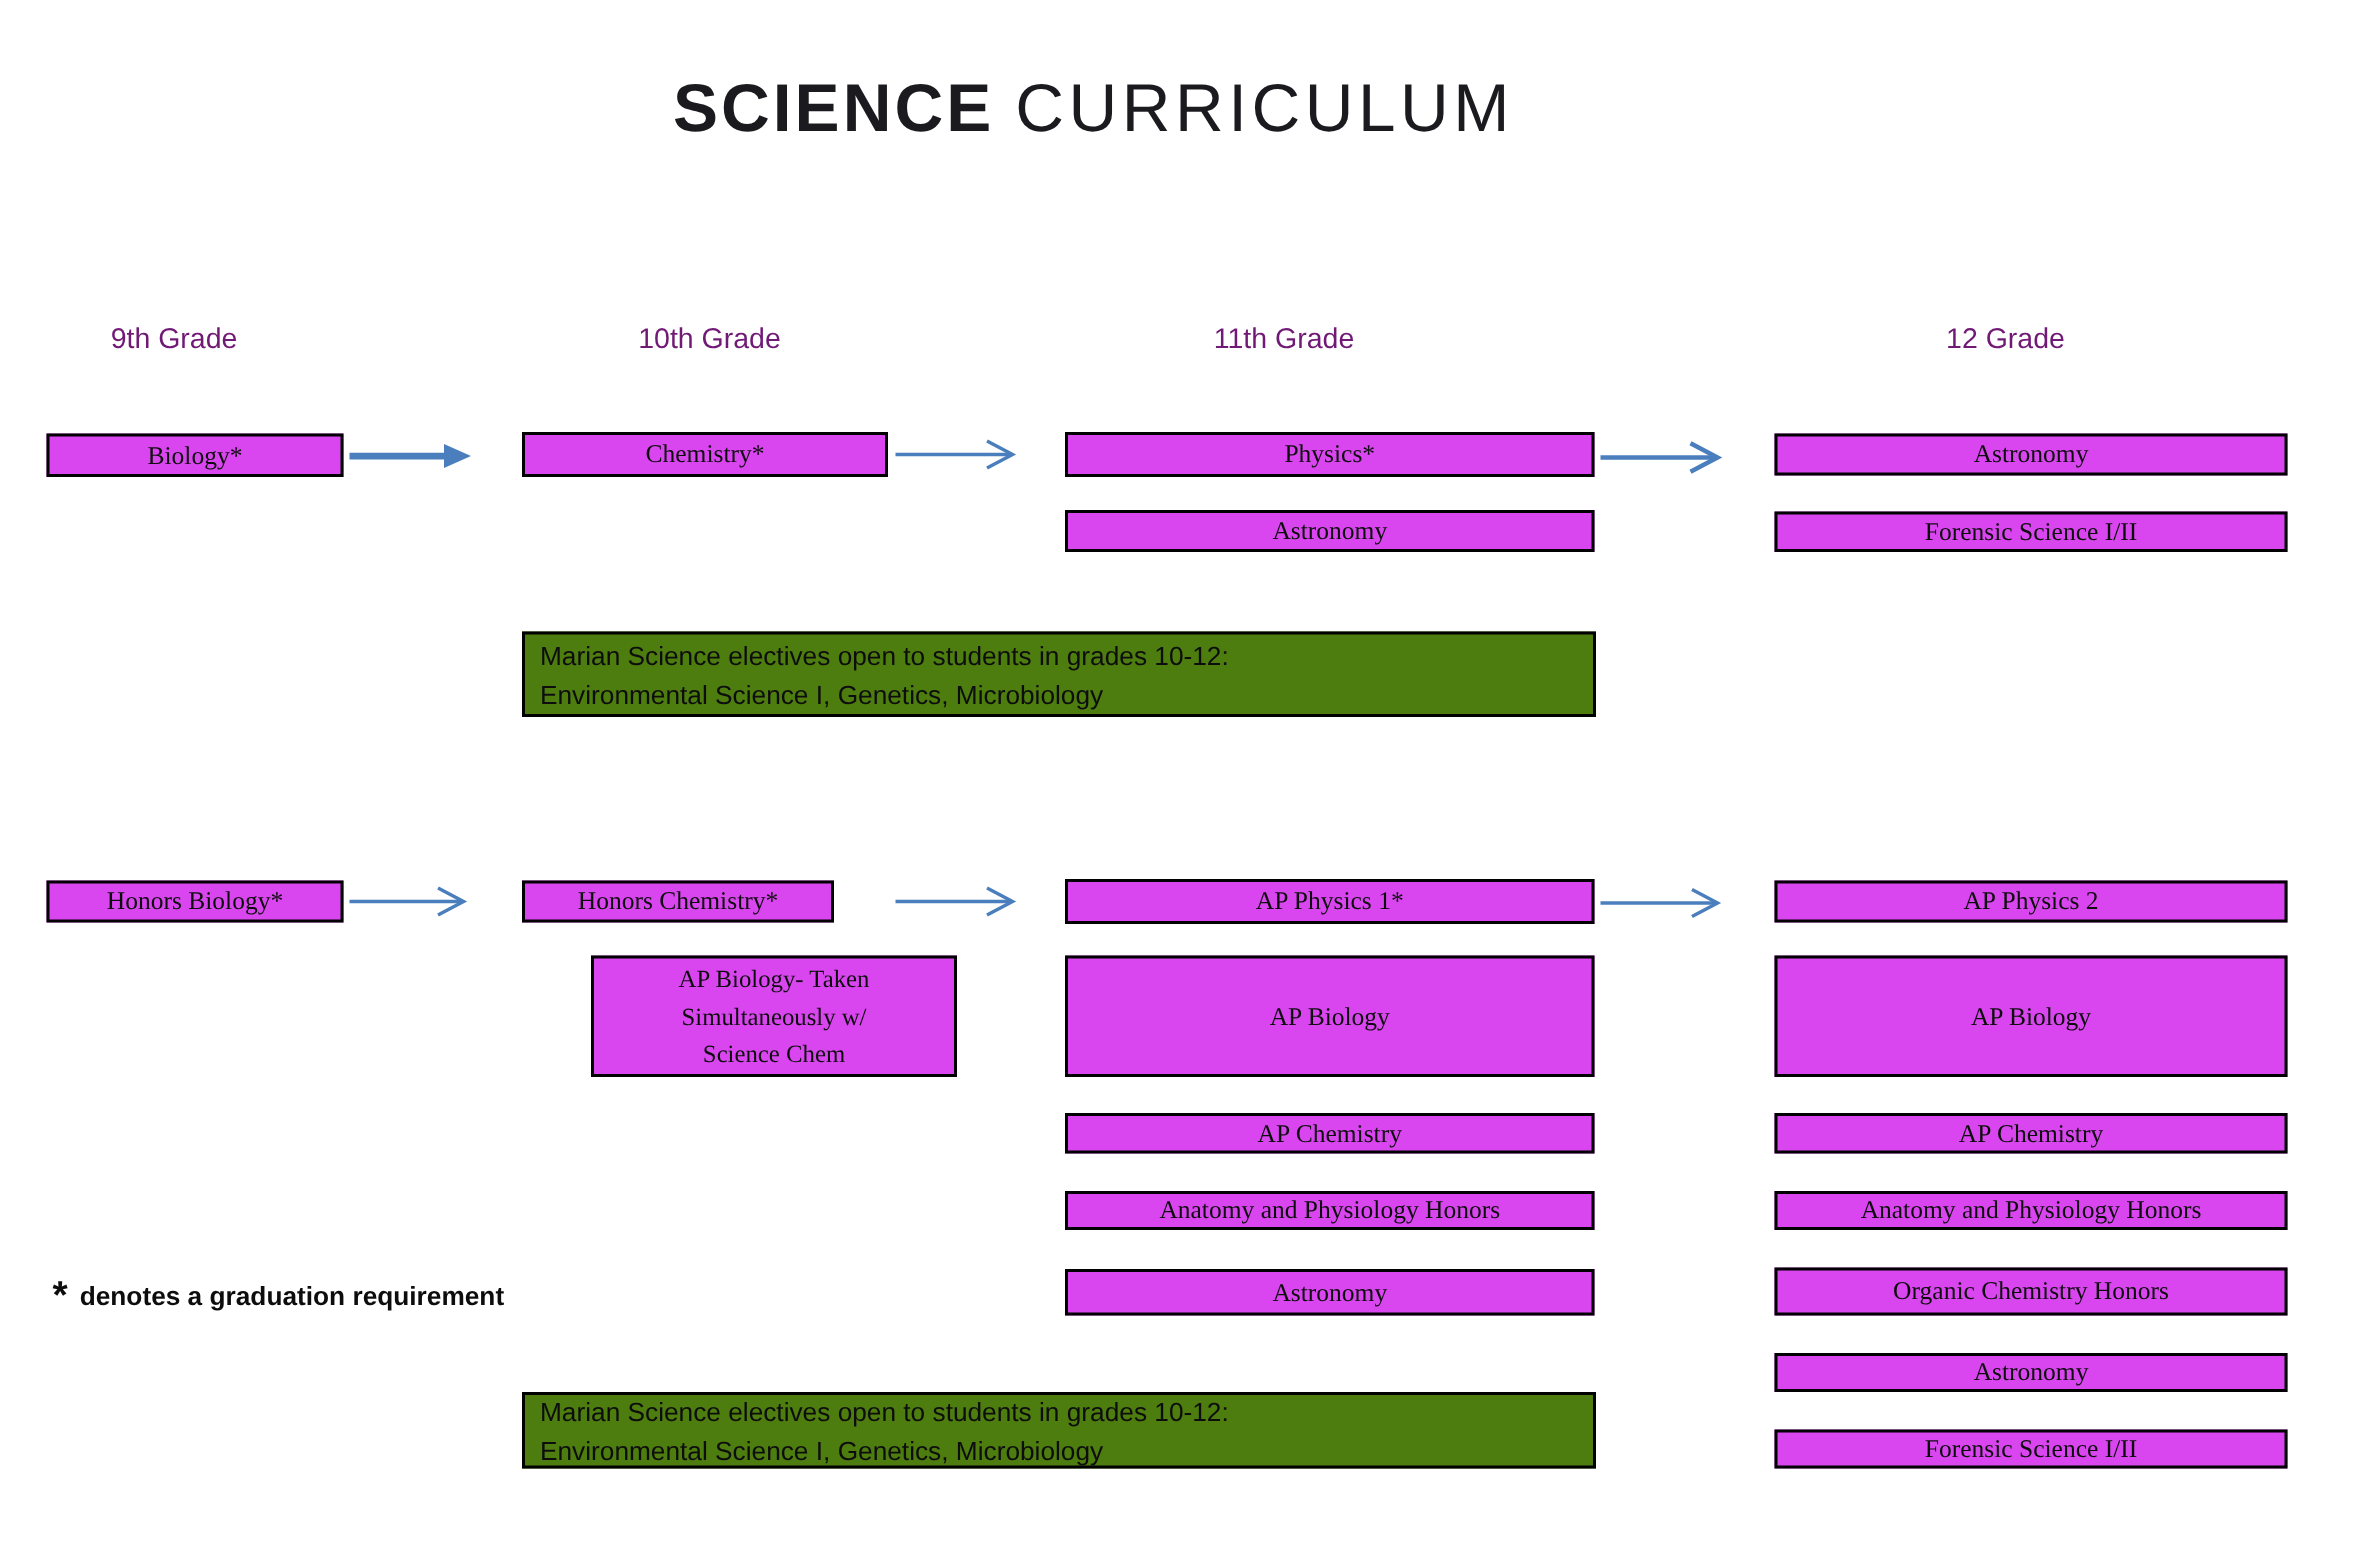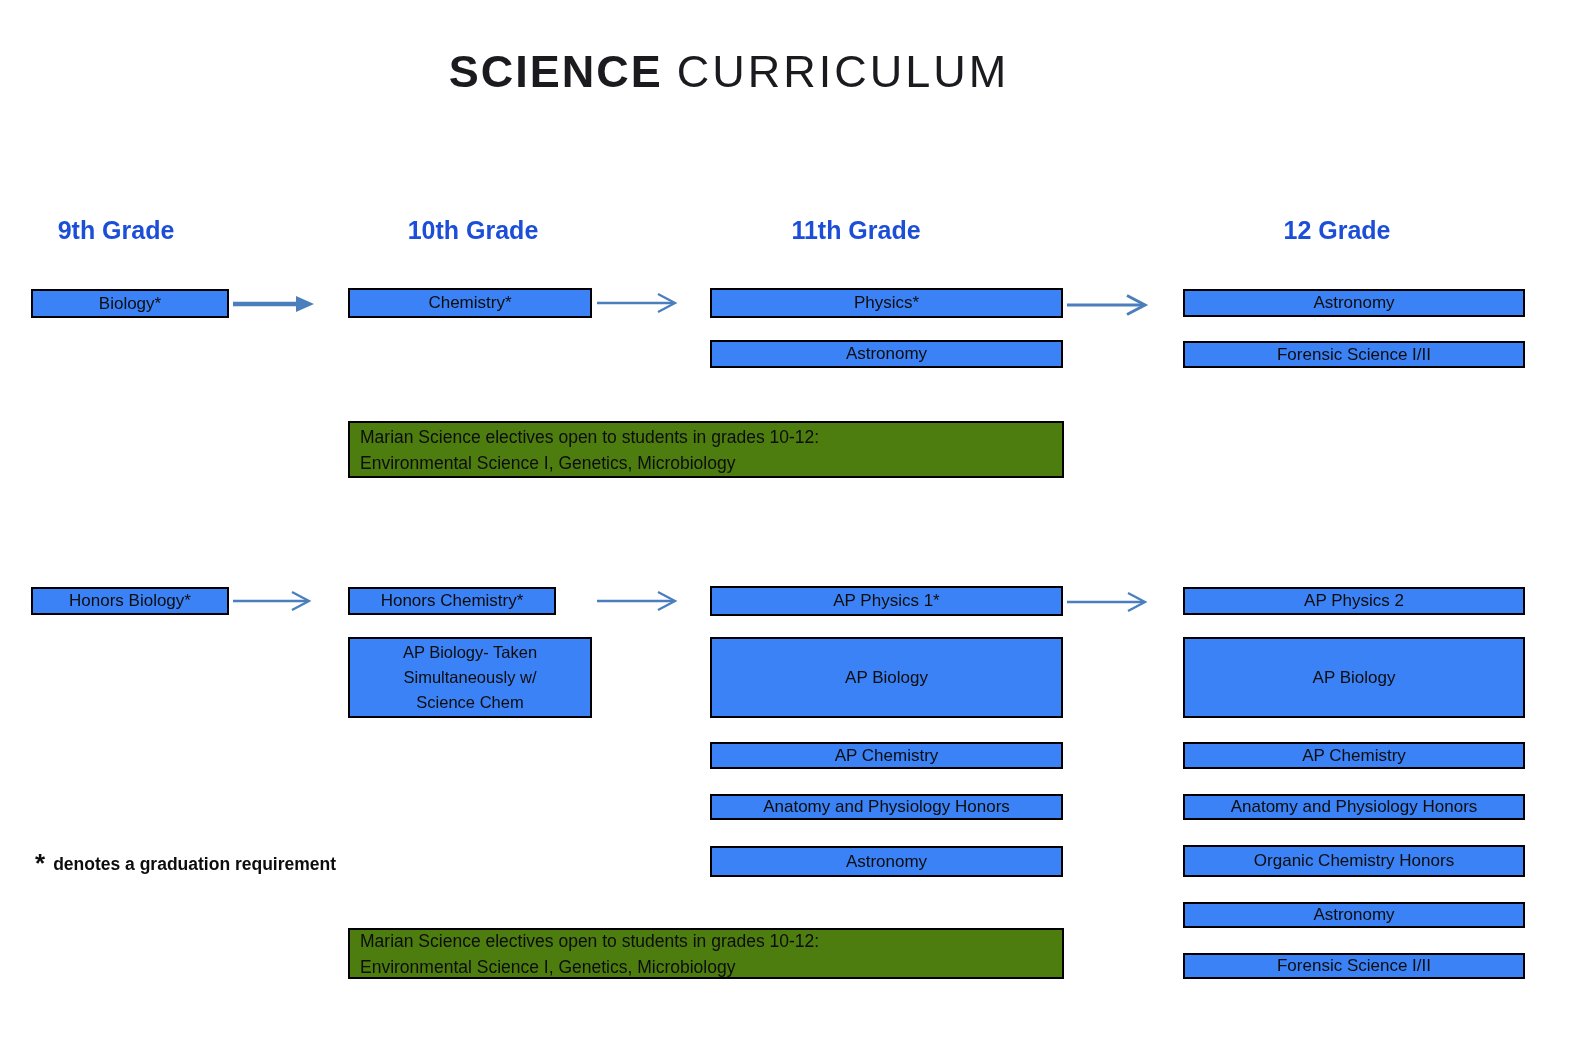--- a/index.html
+++ b/index.html
@@ -19,38 +19,39 @@
     white-space: nowrap;
     font-size: 45px;
     color: #1b1b1f;
     letter-spacing: 1px;
   }
   .page-title .t-bold { font-weight: 800; letter-spacing: 2px; }
   .page-title .t-light { font-weight: 300; letter-spacing: 3px; margin-left: 14px; }
   .col-header {
     position: absolute;
     transform: translateX(-50%);
-    font-size: 25px;
-    font-weight: 700;
-    color: #1d4ed8;
+    font-size: 19px;
+    font-weight: 400;
+    color: #701a75;
     white-space: nowrap;
   }
   .cbox {
     position: absolute;
-    background: #3b82f6;
+    background: #d946ef;
     border: 2px solid #000000;
     display: flex;
     align-items: center;
     justify-content: center;
     text-align: right;
     font-size: 17px;
     color: #0d0d0d;
     box-sizing: border-box;
+    font-family: Liberation Serif, serif;
   }
-  .cbox.multiline { flex-direction: column; line-height: 25px; font-size: 16.5px; }
+  .cbox.multiline { flex-direction: column; line-height: 25px; font-size: 16.5px; margin-left: 46px; }
   .ebox {
     position: absolute;
     background: #4d7c0f;
     border: 2px solid #000000;
     box-sizing: border-box;
     text-align: left;
     font-size: 17.5px;
     line-height: 26px;
     padding: 3px 10px;
     display: flex;

